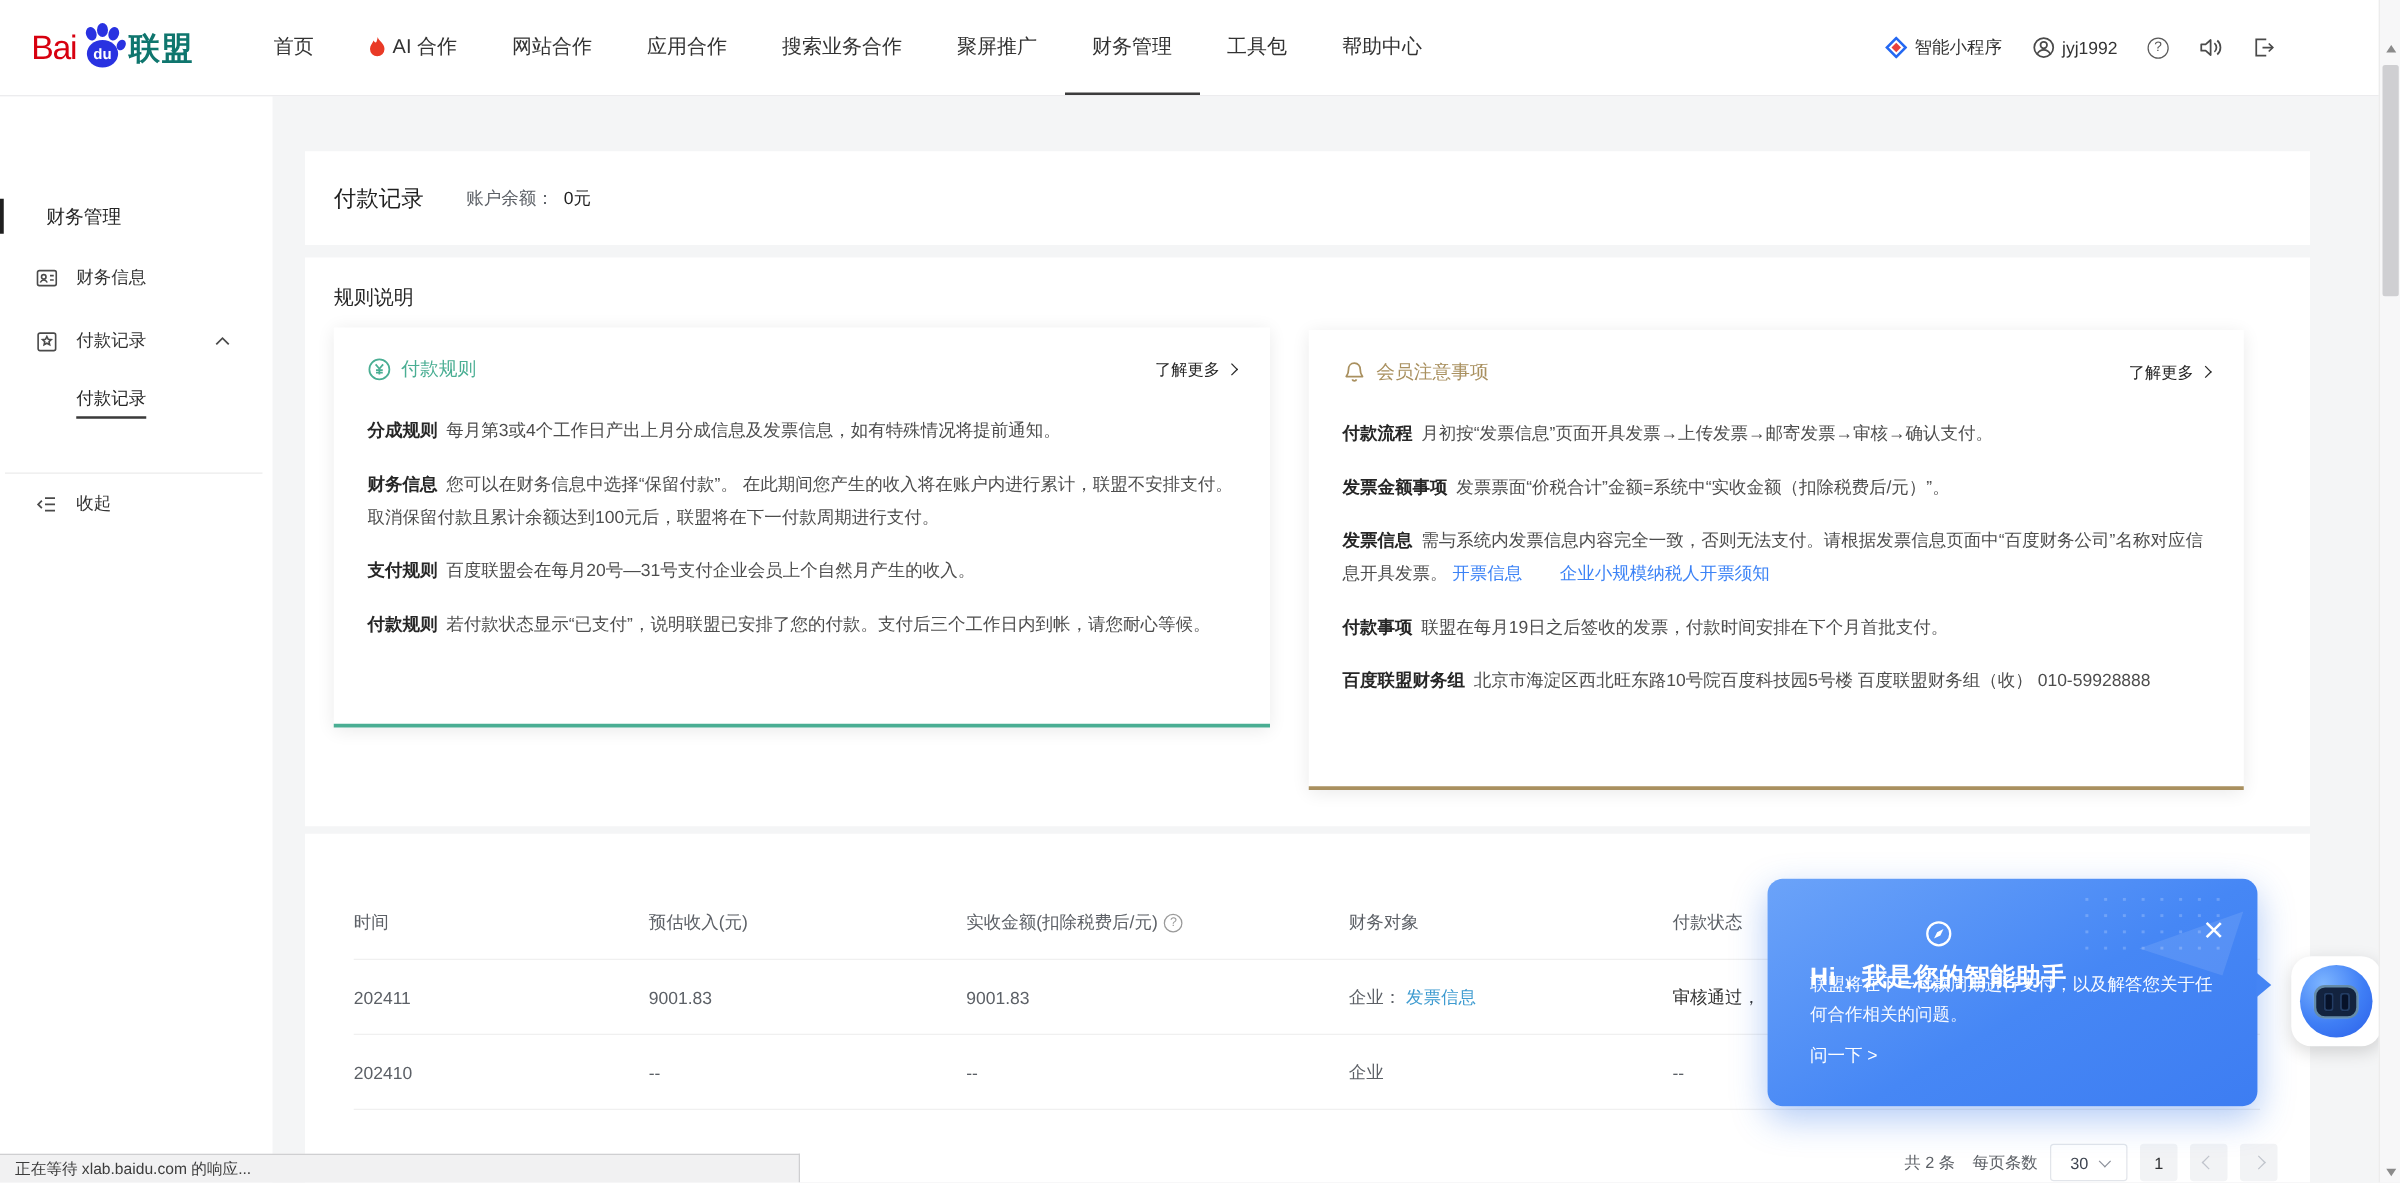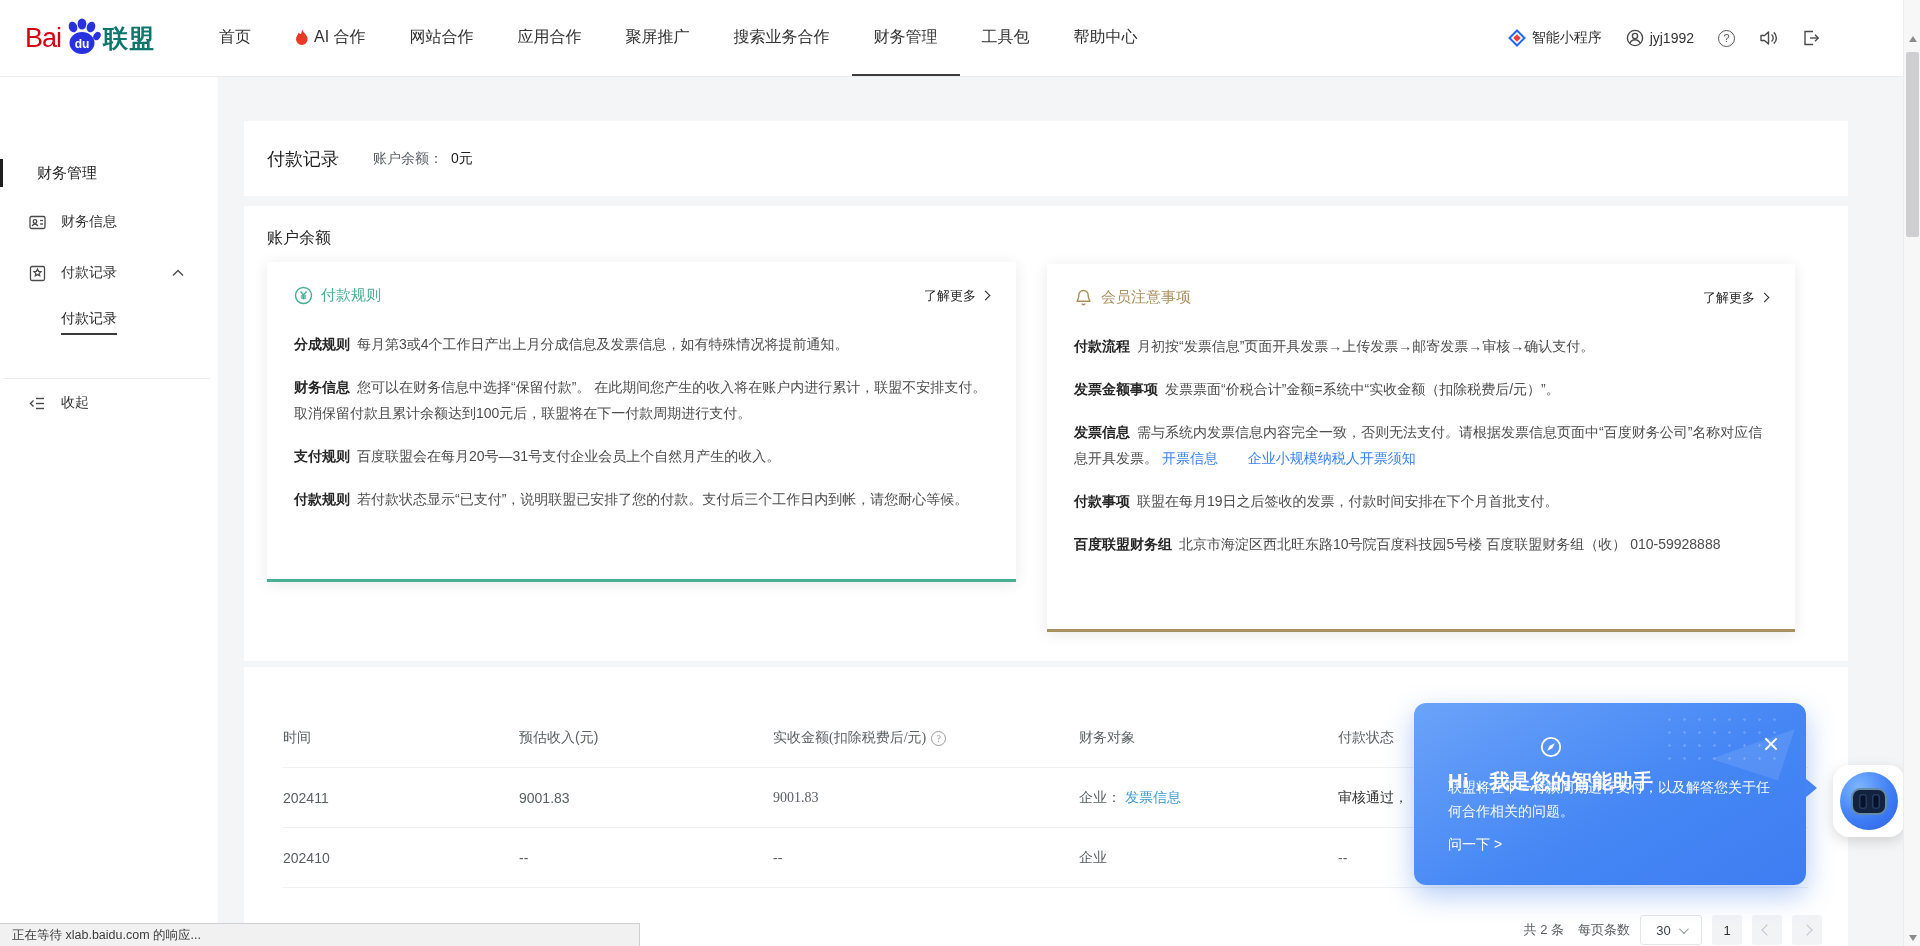--- a/index.html
+++ b/index.html
@@ -62,21 +62,21 @@
   .rb-item { font-size:14px; line-height:26px; color:#4d4d4d; margin-bottom:17px; }
   .rb-item b { color:#262626; font-weight:bold; margin-right:7px; }
   .rule-link { color:#3b82f6; margin-right:26px; cursor:pointer; }
 
   
   .card-table { left:244px; top:667px; width:1604px; height:279px; overflow:hidden; }
   .tbl { position:absolute; left:39px; top:41px; width:1525px; }
   .trow { position:relative; height:60px; border-bottom:1px solid #f0f0f0; }
   .trow.head { color:#5f6266; }
   .tcell { position:absolute; top:0; height:60px; display:flex; align-items:center; font-size:14px; color:#5c6066; white-space:nowrap; }
-  .c1 { left:0; } .c2 { left:236px; } .c3 { left:490px;font-family:Liberation Serif, serif; } .c4 { left:796px; } .c5 { left:1055px; }
+  .c1 { left:0; } .c2 { left:236px; } .c3 { left:490px; } .c4 { left:796px; } .c5 { left:1055px; }
   .qmark { display:inline-flex; width:15px; height:15px; border:1px solid #9a9a9a; border-radius:50%; color:#9a9a9a; font-size:10px; align-items:center; justify-content:center; margin-left:5px; cursor:pointer; }
   .tlink { color:#3e9bd0; cursor:pointer; }
   .status-txt { color:#333; }
 
   .pagination { position:absolute; right:26px; top:248px; height:30px; display:flex; align-items:center; gap:10px; font-size:13px; color:#5c6066; }
   .pg-total { margin-right:4px; }
   .pg-select { width:62px; height:30px; border:1px solid #e2e5ea; border-radius:3px; background:#fff; display:flex; align-items:center; justify-content:center; gap:8px; color:#3d4350; cursor:pointer; }
   .chev-d { width:7px; height:7px; border-right:1.5px solid #8a8f99; border-bottom:1.5px solid #8a8f99; transform:rotate(45deg) translateY(-2px); display:inline-block; }
   .pg-btn { min-width:30px; height:30px; background:#f2f3f5; border-radius:3px; display:flex; align-items:center; justify-content:center; color:#303133; cursor:pointer; }
   .chev-l2 { width:8px; height:8px; border-left:1.6px solid #c0c4cc; border-bottom:1.6px solid #c0c4cc; transform:rotate(45deg); display:inline-block; }
@@ -136,24 +136,24 @@
       </span>
       <span>AI 合作</span>
     </div>
     <div class="nav-item">
         <span>网站合作</span>
       </div>
     <div class="nav-item">
         <span>应用合作</span>
       </div>
     <div class="nav-item">
+        <span>搜索业务合作</span>
+      </div>
+    <div class="nav-item">
         <span>聚屏推广</span>
-      </div>
-    <div class="nav-item">
-        <span>搜索业务合作</span>
       </div>
     <div class="nav-item active">
         <span>财务管理</span>
       </div>
     <div class="nav-item">
         <span>工具包</span>
       </div>
     <div class="nav-item">
         <span>帮助中心</span>
       </div>
@@ -255,21 +255,21 @@
   </div>
 </div>
 
 <div class="card card-pay-header">
   <span class="page-title">付款记录</span>
   <span class="balance-label">账户余额：</span>
   <span class="balance-value">0元</span>
 </div>
 
 <div class="card card-rules">
-  <div class="rules-title">账户余额</div>
+  <div class="rules-title">规则说明</div>
 
   <div class="rulebox rulebox-1" style="--accent: #4aae93;">
     <div class="rb-head">
       <span class="rb-icon">
         <svg width="19" height="19" viewBox="0 0 19 19" fill="none" stroke="#4aae93" stroke-width="1.4">
           <circle cx="9.5" cy="9.5" r="8"></circle>
             <path d="M6.5 5.5 L9.5 9 L12.5 5.5"></path>
             <path d="M9.5 9 L9.5 13.5"></path>
             <path d="M6.8 10 L12.2 10"></path>
             <path d="M6.8 12 L12.2 12"></path>

